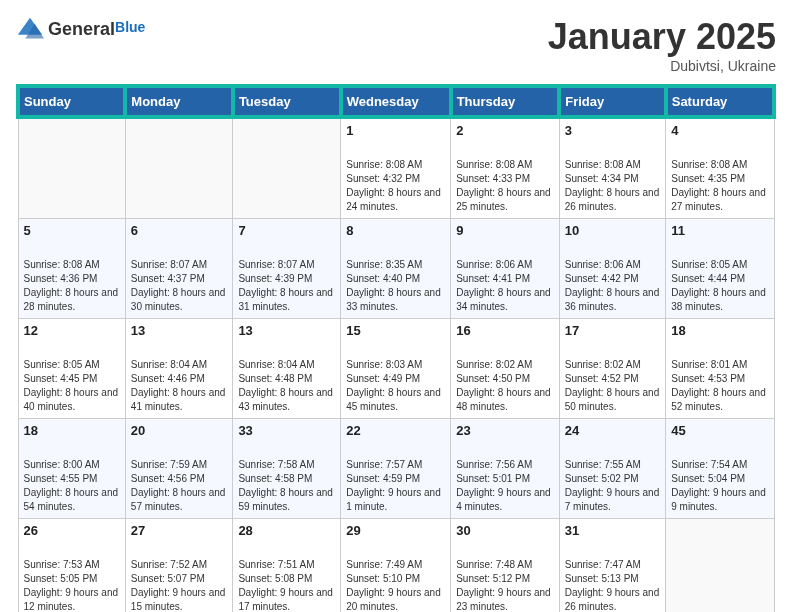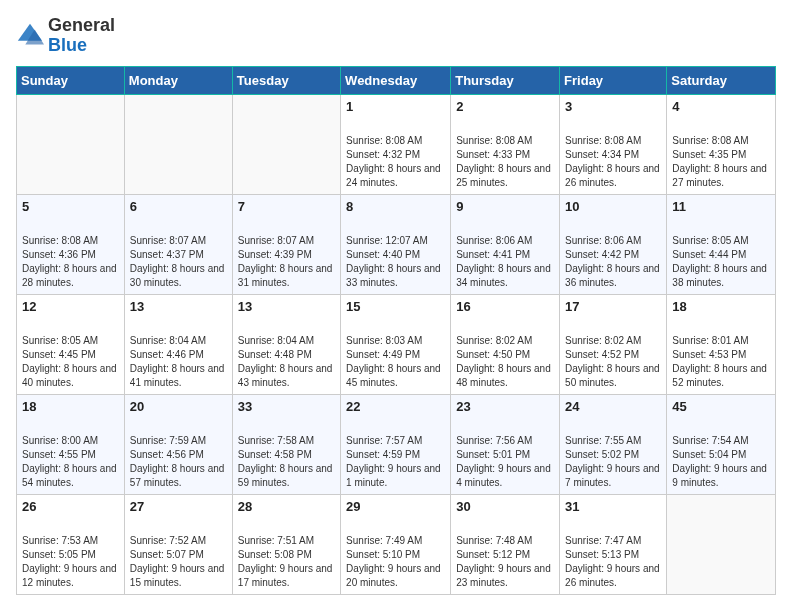--- a/index.html
+++ b/index.html
@@ -15,30 +15,30 @@
       justify-content: space-between;
       align-items: flex-start;
       margin-bottom: 10px;
     }
     .logo {
       display: flex;
       align-items: center;
     }
     .logo-text {
       display: flex;
-      flex-direction: column;
+      flex-direction: row;
       line-height: 1.1;
     }
     .logo-general {
       font-size: 18px;
       font-weight: bold;
       color: #333;
     }
     .logo-blue {
-      font-size: 18px;
+      font-size: 14px;
       font-weight: bold;
       color: #1a6fbd;
     }
     .logo-icon {
       width: 28px;
       height: 28px;
       margin-right: 4px;
     }
     .title-section {
       text-align: right;
@@ -57,21 +57,21 @@
       border-collapse: collapse;
       border: 1px solid #ccc;
     }
     .calendar th {
       background-color: #2563a8;
       color: #fff;
       font-size: 13px;
       font-weight: bold;
       padding: 6px 4px;
       text-align: left;
-      border: 1px solid #14b8a6;
+      border: 4px solid #14b8a6;
       margin-top: 40px;
     }
     .calendar td {
       vertical-align: top;
       width: 113px;
       min-height: 80px;
       padding: 4px 5px;
       border: 1px solid #ccc;
       font-size: 10.5px;
       color: #333;
@@ -107,20 +107,24 @@
   <div class="logo">
     <svg class="logo-icon" viewBox="0 0 30 30" xmlns="http://www.w3.org/2000/svg">
       <polygon points="15,2 28,20 2,20" fill="#1a6fbd" opacity="0.85"></polygon>
       <polygon points="20,8 30,24 10,24" fill="#2563a8" opacity="0.6"></polygon>
     </svg>
     <div class="logo-text">
       <span class="logo-general">General</span>
       <span class="logo-blue">Blue</span>
     </div>
   </div>
+  <div class="title-section">
+    <div class="month-title">January 2025</div>
+    <div class="subtitle">Dubivtsi, Ukraine</div>
+  </div>
 </div>
 
 <table class="calendar">
   <thead>
     <tr>
     <th>Sunday</th>
         <th>Monday</th>
         <th>Tuesday</th>
         <th>Wednesday</th>
         <th>Thursday</th>
@@ -179,21 +183,21 @@
         </td>
         <td>
           <span class="day-number">7</span>
           <div class="day-info">Sunrise: 8:07 AM
 Sunset: 4:39 PM
 Daylight: 8 hours
 and 31 minutes.</div>
         </td>
         <td>
           <span class="day-number">8</span>
-          <div class="day-info">Sunrise: 12:07 AM
+          <div class="day-info">Sunrise: 8:35 AM
 Sunset: 4:40 PM
 Daylight: 8 hours
 and 33 minutes.</div>
         </td>
         <td>
           <span class="day-number">9</span>
           <div class="day-info">Sunrise: 8:06 AM
 Sunset: 4:41 PM
 Daylight: 8 hours
 and 34 minutes.</div>

